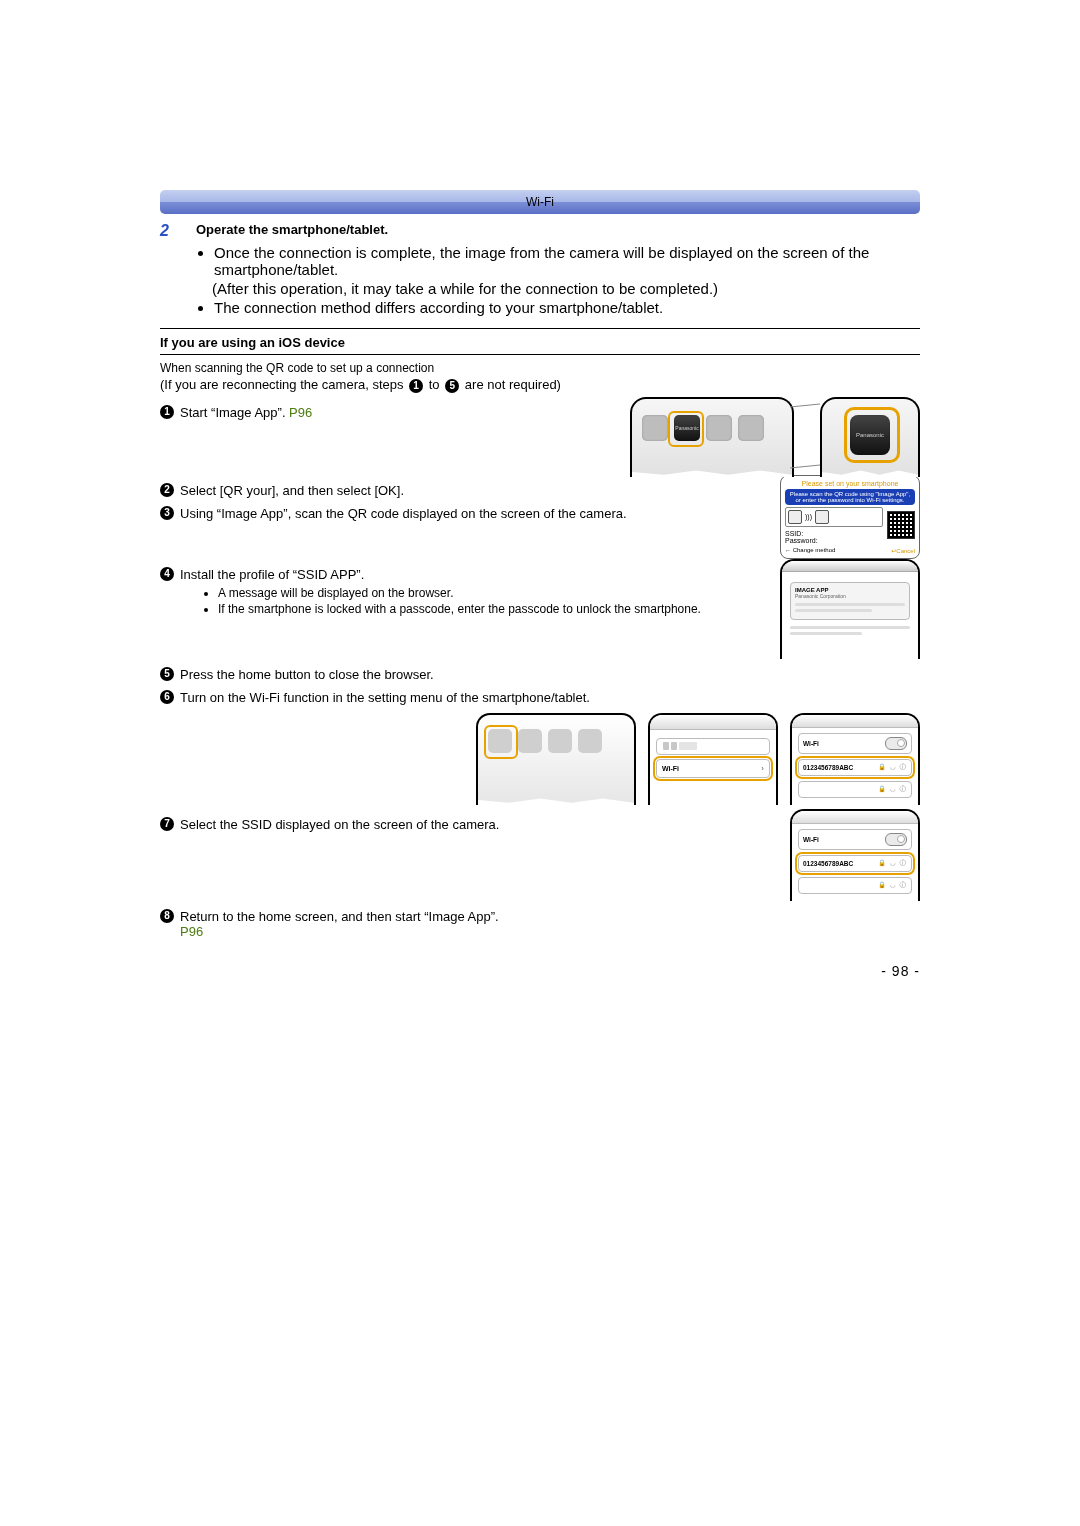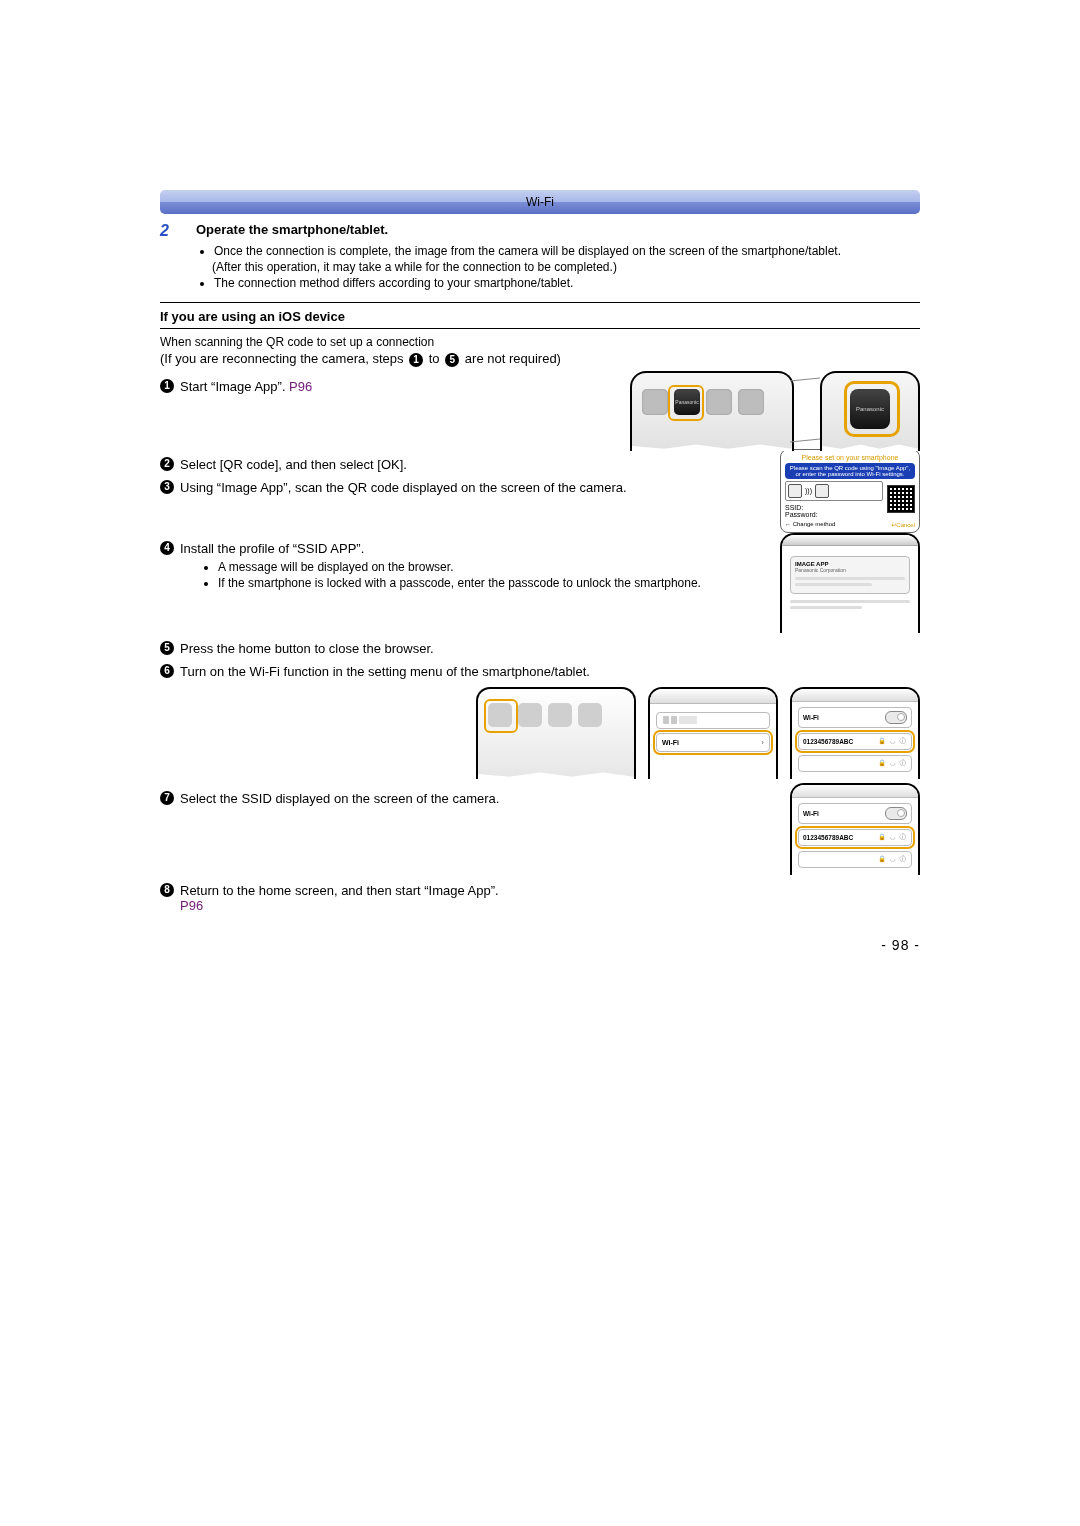--- a/index.html
+++ b/index.html
@@ -30,35 +30,35 @@
     color: #2a50c4;
     font-weight: bold;
     font-style: italic;
     font-size: 16px;
     width: 24px;
     flex:none;
   }
   .step-title { font-weight: bold; margin-left: 12px; }
   .indent1 { margin-left: 24px; }
   .bullets { margin: 4px 0 4px 14px; }
-  .bullets li { margin-bottom: 2px; font-size: 12px; }
+  .bullets li { margin-bottom: 2px; font-size: 15px; }
   .hr { border-top: 1px solid #000; margin: 12px 0 6px 0; }
   .subheading { font-weight: bold; margin-bottom: 4px; }
   .subheading2 { font-weight: normal; font-size: 12px; margin: 6px 0 2px 0; }
   .num-circle {
     display:inline-block;
     min-width:14px; height:14px; border-radius:7px;
     background:#000; color:#fff; font-size:10px; line-height:14px; text-align:center;
     vertical-align:middle; margin-right:6px;
     font-weight:bold;
   }
   .num-circle.inline { margin:0 2px; }
   .step-row { display:flex; align-items:flex-start; margin-top:8px; }
   .step-row .txt { flex:1; }
-  .link { color:#701a75; }
+  .link { color:#4d7c0f; }
   .sub-bullets { margin:4px 0 14px 18px; font-size:12px; }
   .sub-bullets li { margin-bottom:2px; }
   .page-num { text-align:right; margin-top:24px; font-size:14px; letter-spacing:1px; }
 
   .block { display:flex; align-items:flex-start; gap:12px; }
   .block .left { flex:1; }
 
   
 
   .fig { box-sizing:border-box; }
@@ -266,21 +266,21 @@
         <div class="ring"></div>
         <div class="wave"></div>
       </div>
     </div>
   </div>
 
   <div class="block">
     <div class="left">
       <div class="step-row">
         <span class="num-circle">2</span>
-        <span class="txt">Select [QR code], and then select [OK].</span>
+        <span class="txt">Select [QR your], and then select [OK].</span>
       </div>
       <div class="step-row">
         <span class="num-circle">3</span>
         <span class="txt">Using “Image App”, scan the QR code displayed on the screen of the camera.</span>
       </div>
     </div>
     <div class="fig fig-cam">
       <div class="yel">Please set on your smartphone</div>
       <div class="pill">Please scan the QR code using "Image App", or enter the password into Wi-Fi settings.</div>
       <div class="row">

